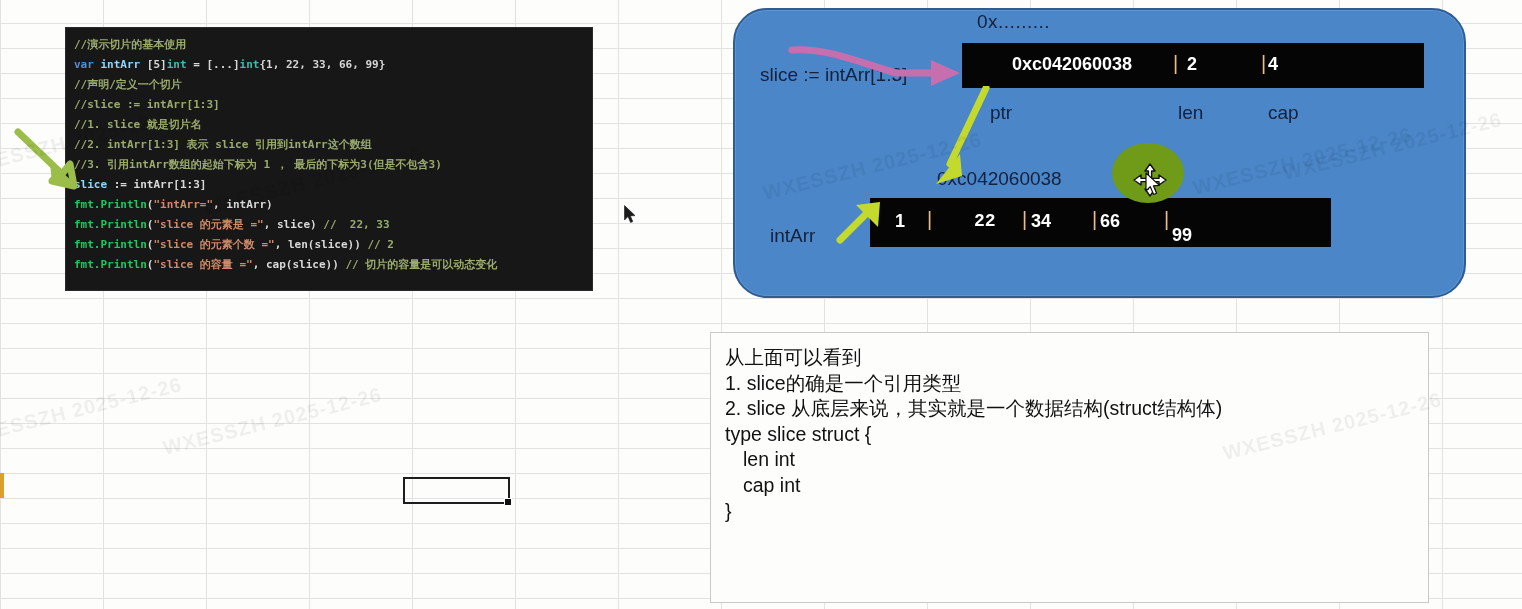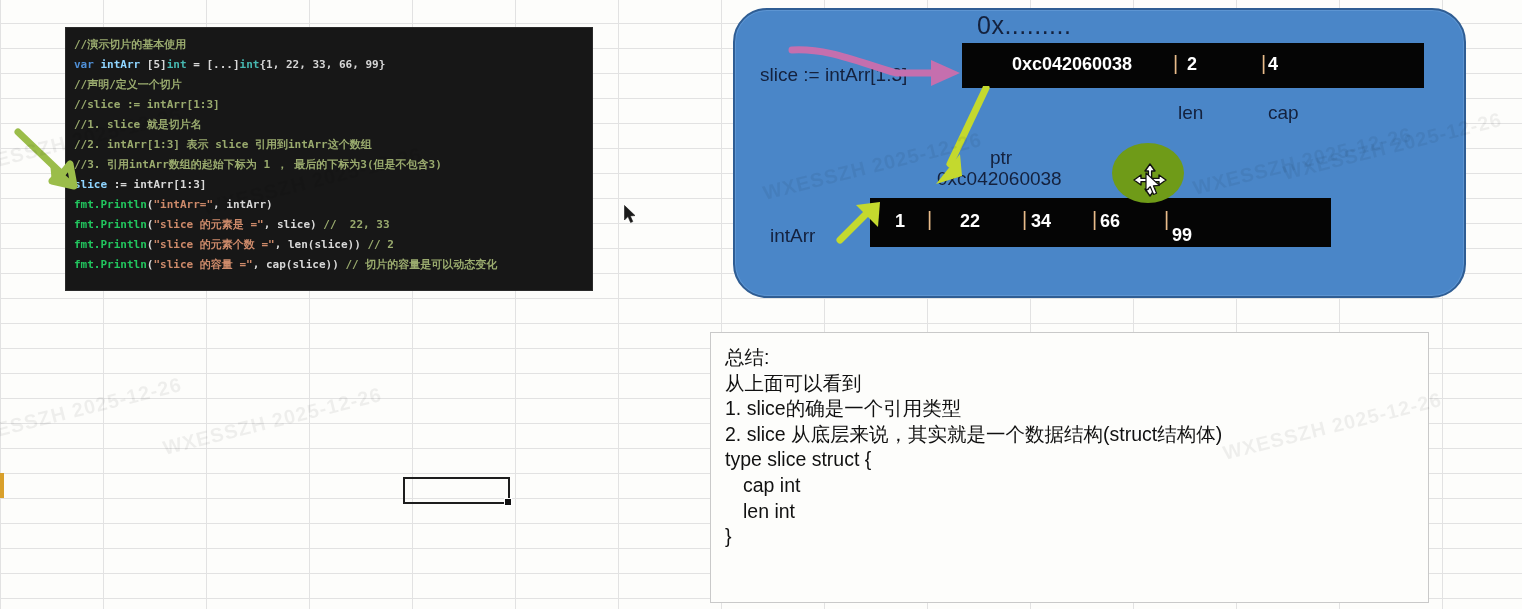--- a/index.html
+++ b/index.html
@@ -50,21 +50,21 @@
   #blue-card{
     position:absolute;left:733px;top:8px;width:729px;height:286px;
     background:#4a86c8;border:2px solid #2f5d93;border-radius:34px;
     box-shadow:inset 0 0 0 1px #5d95d2;
   }
   #blue-card .lbl{position:absolute;color:#14213d;font-size:19px;white-space:nowrap;}
   .black-box{position:absolute;background:#050505;}
   .black-box .cell{position:absolute;color:#fff;font-size:18px;font-weight:bold;white-space:nowrap;}
   .black-box .sep{position:absolute;color:#e8bb8a;font-size:20px;font-weight:normal;}
 
-  #addr-top{position:absolute;left:977px;top:11px;color:#14213d;font-size:25px;letter-spacing:.5px;}
+  #addr-top{position:absolute;left:977px;top:11px;color:#14213d;font-size:19px;letter-spacing:.5px;}
 
   #green-dot{position:absolute;left:1112px;top:143px;width:72px;height:60px;
       background:#6f9b18;border-radius:50%;filter:blur(.4px);}
 
   
   #summary{
     position:absolute;left:710px;top:332px;width:719px;height:271px;
     background:#fdfdfb;border:1px solid #c9c9c9;box-sizing:border-box;
     padding:12px 0 0 14px;
     font-size:19.5px;line-height:25.6px;color:#111;white-space:nowrap;
@@ -128,38 +128,38 @@
 
 <div id="code-panel"><div class="ln"><span class="c-cmt">//演示切片的基本使用</span></div><div class="ln"><span class="c-kw">var </span><span class="c-var">intArr </span><span class="c-punct">[5]</span><span class="c-typ">int</span><span class="c-punct"> = [...]</span><span class="c-typ">int</span><span class="c-punct">{</span><span class="c-num">1, 22, 33, 66, 99</span><span class="c-punct">}</span></div><div class="ln"><span class="c-cmt">//声明/定义一个切片</span></div><div class="ln"><span class="c-cmt">//slice := intArr[1:3]</span></div><div class="ln"><span class="c-cmt">//1. slice 就是切片名</span></div><div class="ln"><span class="c-cmt">//2. intArr[1:3] 表示 slice 引用到intArr这个数组</span></div><div class="ln"><span class="c-cmt">//3. 引用intArr数组的起始下标为 1 ， 最后的下标为3(但是不包含3)</span></div><div class="ln"><span class="c-var">slice</span><span class="c-punct"> := intArr[1:3]</span></div><div class="ln"><span class="c-fn">fmt.Println</span><span class="c-punct">(</span><span class="c-str">"intArr="</span><span class="c-punct">, intArr)</span></div><div class="ln"><span class="c-fn">fmt.Println</span><span class="c-punct">(</span><span class="c-str">"slice 的元素是 ="</span><span class="c-punct">, slice) </span><span class="c-cmt">//  22, 33</span></div><div class="ln"><span class="c-fn">fmt.Println</span><span class="c-punct">(</span><span class="c-str">"slice 的元素个数 ="</span><span class="c-punct">, len(slice)) </span><span class="c-cmt">// 2</span></div><div class="ln"><span class="c-fn">fmt.Println</span><span class="c-punct">(</span><span class="c-str">"slice 的容量 ="</span><span class="c-punct">, cap(slice)) </span><span class="c-cmt">// 切片的容量是可以动态变化</span></div></div>
 
 <svg style="position:absolute;left:12px;top:128px;width:78px;height:62px" viewBox="0 0 78 62">
   <path d="M6,4 L50,46 L58,36 L62,58 L40,53 L48,45" fill="none" stroke="#9bbd4a" stroke-width="7" stroke-linejoin="round" stroke-linecap="round"></path>
   <path d="M38,34 L66,58 L40,56 Z" fill="#9bbd4a"></path>
 </svg>
 
 <div id="blue-card">
   <span class="lbl" style="left:25px;top:54px;">slice := intArr[1:3]</span>
-  <span class="lbl" style="left:255px;top:92px;margin-top:45px;">ptr</span>
+  <span class="lbl" style="left:255px;top:92px;">ptr</span>
   <span class="lbl" style="left:443px;top:92px;">len</span>
   <span class="lbl" style="left:533px;top:92px;">cap</span>
   <span class="lbl" style="left:202px;top:158px;">0xc042060038</span>
   <span class="lbl" style="left:35px;top:215px;">intArr</span>
 
   <div class="black-box" style="left:227px;top:33px;width:462px;height:45px;">
     <span class="cell" style="left:50px;top:11px;">0xc042060038</span>
     <span class="sep" style="left:211px;top:9px;">|</span>
     <span class="cell" style="left:225px;top:11px;">2</span>
     <span class="sep" style="left:299px;top:9px;">|</span>
     <span class="cell" style="left:306px;top:11px;">4</span>
   </div>
 
   <div class="black-box" style="left:135px;top:188px;width:461px;height:49px;">
     <span class="cell" style="left:25px;top:13px;">1</span>
     <span class="sep" style="left:57px;top:10px;">|</span>
-    <span class="cell" style="left:90px;top:13px;">22</span>
+    <span class="cell" style="left:104px;top:13px;font-family:Liberation Mono, monospace;">22</span>
     <span class="sep" style="left:152px;top:10px;">|</span>
     <span class="cell" style="left:161px;top:13px;">34</span>
     <span class="sep" style="left:222px;top:10px;">|</span>
     <span class="cell" style="left:230px;top:13px;">66</span>
     <span class="sep" style="left:294px;top:10px;">|</span>
     <span class="cell" style="left:302px;top:27px;">99</span>
   </div>
 
   <svg style="position:absolute;left:53px;top:30px;width:185px;height:48px" viewBox="0 0 185 48">
     <path d="M4,10 C40,8 70,22 108,33 L150,33" fill="none" stroke="#c56fae" stroke-width="7" stroke-linecap="round"></path>
@@ -183,27 +183,26 @@
 <svg style="position:absolute;left:1132px;top:162px;width:36px;height:36px" viewBox="0 0 36 36">
   <g fill="#fff" stroke="#111" stroke-width="1.4" stroke-linejoin="round">
     <path d="M18,2 L23,9 L19.6,9 L19.6,16.4 L27,16.4 L27,13 L34,18 L27,23 L27,19.6 L19.6,19.6 L19.6,27 L23,27 L18,34 L13,27 L16.4,27 L16.4,19.6 L9,19.6 L9,23 L2,18 L9,13 L9,16.4 L16.4,16.4 L16.4,9 L13,9 Z"></path>
   </g>
 </svg>
 <svg style="position:absolute;left:1145px;top:172px;width:16px;height:25px" viewBox="0 0 16 25">
   <path d="M1,1 L1,19 L5.2,14.6 L8.6,22.5 L11.6,21.2 L8.4,13.8 L14.4,13.4 Z" fill="#fff" stroke="#111" stroke-width="1.2" stroke-linejoin="round"></path>
 </svg>
 
 <div id="summary">
-    <div class="sl">总结:</div>
     <div class="sl">从上面可以看到</div>
     <div class="sl">1. slice的确是一个引用类型</div>
     <div class="sl">2. slice 从底层来说，其实就是一个数据结构(struct结构体)</div>
     <div class="sl">type slice struct {</div>
+    <div class="sl ind1">len int</div>
     <div class="sl ind1">cap int</div>
-    <div class="sl ind1">len int</div>
     <div class="sl">}</div>
   </div>
 
 <div class="wm" style="left: -40px; top: 130px;">WXESSZH  2025-12-26</div>
 <div class="wm" style="left: -40px; top: 400px;">WXESSZH  2025-12-26</div>
 <div class="wm" style="left: 200px; top: 170px;">WXESSZH  2025-12-26</div>
 <div class="wm" style="left: 160px; top: 410px;">WXESSZH  2025-12-26</div>
 <div class="wm" style="left: 760px; top: 155px;">WXESSZH  2025-12-26</div>
 <div class="wm" style="left: 1190px; top: 150px;">WXESSZH  2025-12-26</div>
 <div class="wm" style="left: 1220px; top: 415px;">WXESSZH  2025-12-26</div>

